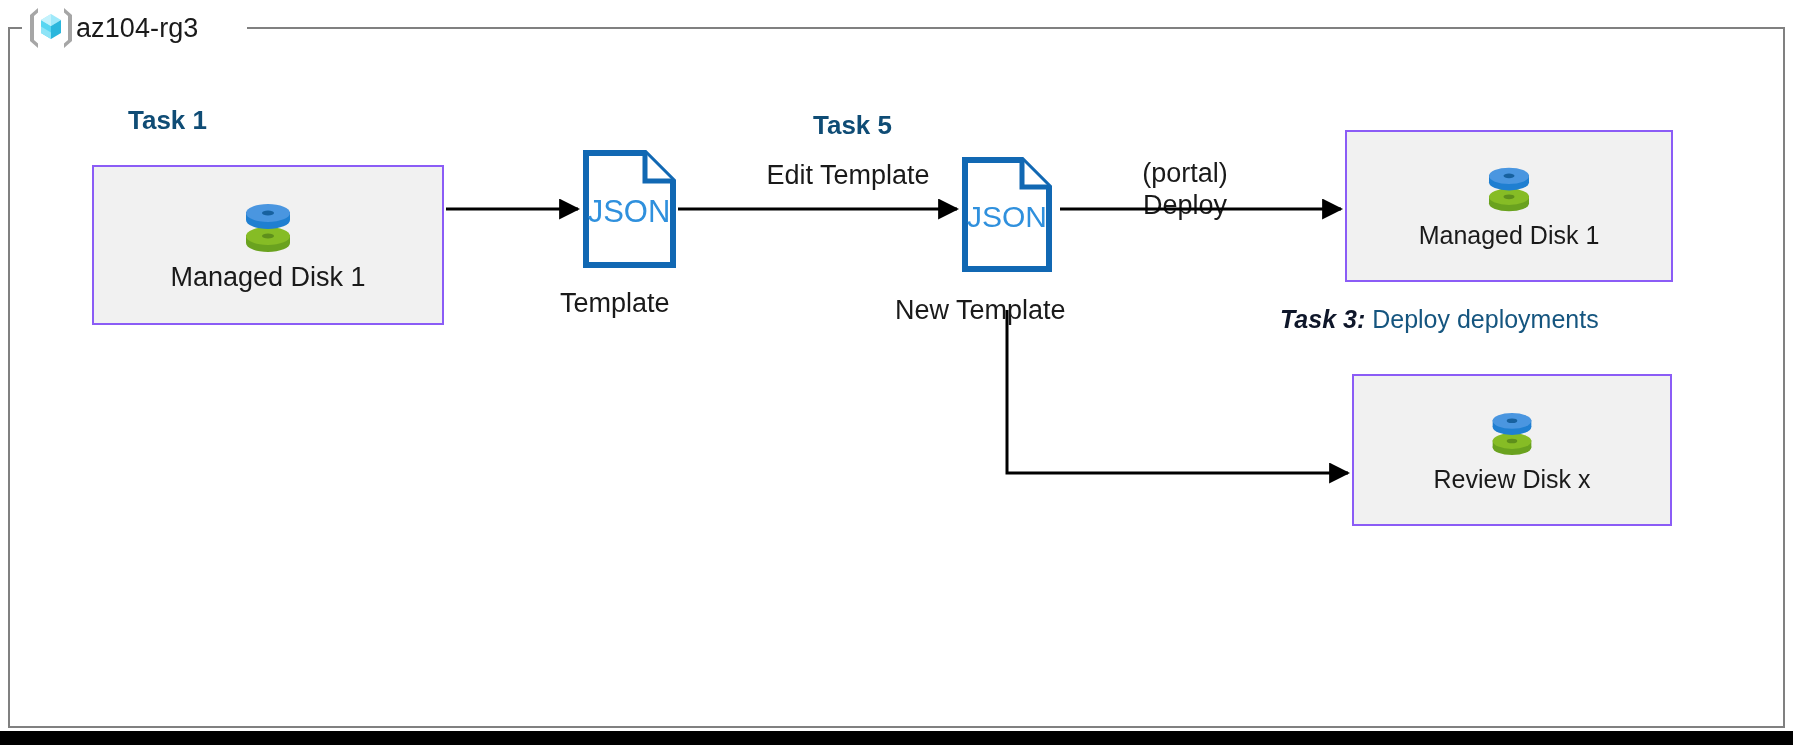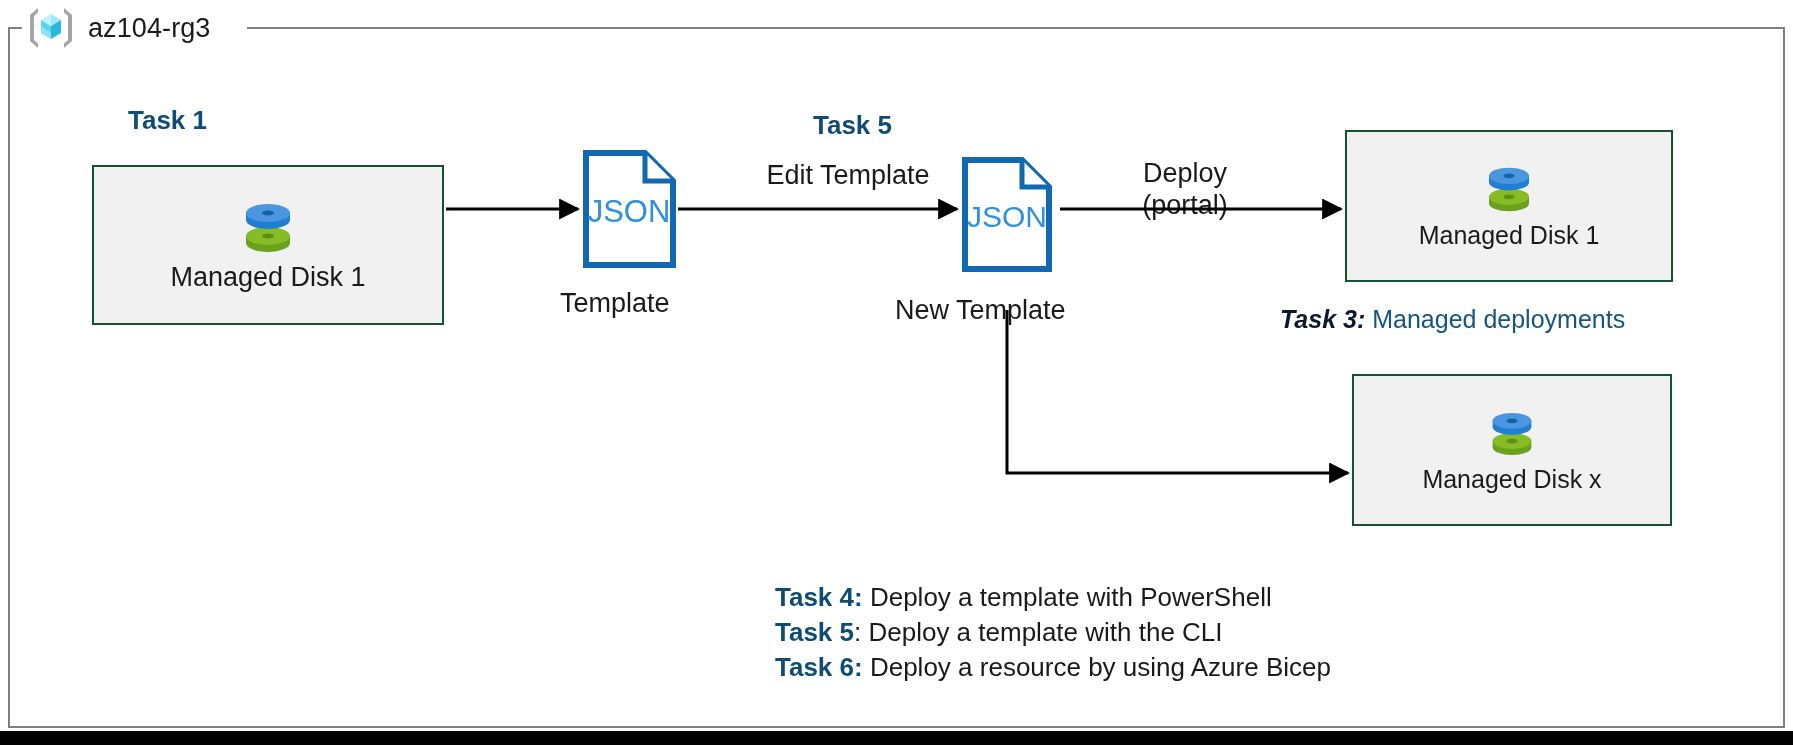--- a/index.html
+++ b/index.html
@@ -40,21 +40,21 @@
     width: 225px;
     height: 34px;
     background: #ffffff;
   }
   #rg-header {
     position: absolute;
     left: 28px;
     top: 4px;
     display: flex;
     align-items: center;
-    gap: 14px;
+    gap: 2px;
     height: 48px;
   }
   #rg-icon {
     width: 46px;
     height: 44px;
     display: block;
   }
   #rg-name {
     font-size: 27px;
     color: #1a1a1a;
@@ -82,21 +82,21 @@
     white-space: nowrap;
     margin-left: 33px;
   }
   #task1-heading { left: 95px;  top: 105px; }
   #task2-heading { left: 780px; top: 110px; }
 
   
   .resource-card {
     position: absolute;
     background: #f1f1f1;
-    border: 2px solid #14532d;
+    border: 2px solid #8b5cf6;
     box-sizing: border-box;
     display: flex;
     flex-direction: column;
     align-items: center;
     justify-content: center;
   }
   #disk-card-1 { left: 92px;  top: 165px; width: 352px; height: 160px; }
   #disk-card-2 { left: 1345px; top: 130px; width: 328px; height: 152px; }
   #disk-card-3 { left: 1352px; top: 374px; width: 320px; height: 152px; }
 
@@ -243,70 +243,57 @@
   <div id="label-edit-template" class="edge-label">Edit Template</div>
 
   <svg id="json-doc-2" class="json-doc" viewBox="0 0 90 115">
     <path d="M3 3 L60 3 L87 30 L87 112 L3 112 Z" fill="#ffffff" stroke="#1168b3" stroke-width="6" stroke-linejoin="miter"></path>
     <path d="M60 3 L60 30 L87 30" fill="#ffffff" stroke="#1168b3" stroke-width="5" stroke-linejoin="miter"></path>
     <text x="45" y="70" text-anchor="middle" font-family="Liberation Sans, sans-serif" font-size="30" fill="#2f90dd">JSON</text>
   </svg>
   <div id="caption-new-template" class="doc-caption">New Template</div>
 
   <div id="label-deploy-portal" class="edge-label">
+    <div>(portal)</div>
     <div>Deploy</div>
-    <div>(portal)</div>
   </div>
 
   <div id="disk-card-2" class="resource-card">
     <svg class="disk-icon" viewBox="0 0 66 60">
       <ellipse cx="33" cy="45" rx="22" ry="9" fill="#6aa21f"></ellipse>
       <rect x="11" y="37" width="44" height="8" fill="#6aa21f"></rect>
       <ellipse cx="33" cy="38" rx="22" ry="9" fill="#86bc25"></ellipse>
       <ellipse cx="33" cy="38" rx="6" ry="2.6" fill="#5e8f1b"></ellipse>
       <ellipse cx="33" cy="22" rx="22" ry="9" fill="#1f7fd1"></ellipse>
       <rect x="11" y="14" width="44" height="8" fill="#1f7fd1"></rect>
       <ellipse cx="33" cy="15" rx="22" ry="9" fill="#4a96e0"></ellipse>
       <ellipse cx="33" cy="15" rx="6" ry="2.6" fill="#17619f"></ellipse>
     </svg>
     <span class="resource-label">Managed Disk 1</span>
   </div>
 
   <div id="task3-caption">
     <span class="t-key">Task 3:</span>
-    <span class="t-val">Managed deployments</span>
+    <span class="t-val">Deploy deployments</span>
   </div>
 
   <div id="disk-card-3" class="resource-card">
     <svg class="disk-icon" viewBox="0 0 66 60">
       <ellipse cx="33" cy="45" rx="22" ry="9" fill="#6aa21f"></ellipse>
       <rect x="11" y="37" width="44" height="8" fill="#6aa21f"></rect>
       <ellipse cx="33" cy="38" rx="22" ry="9" fill="#86bc25"></ellipse>
       <ellipse cx="33" cy="38" rx="6" ry="2.6" fill="#5e8f1b"></ellipse>
       <ellipse cx="33" cy="22" rx="22" ry="9" fill="#1f7fd1"></ellipse>
       <rect x="11" y="14" width="44" height="8" fill="#1f7fd1"></rect>
       <ellipse cx="33" cy="15" rx="22" ry="9" fill="#4a96e0"></ellipse>
       <ellipse cx="33" cy="15" rx="6" ry="2.6" fill="#17619f"></ellipse>
     </svg>
-    <span class="resource-label">Managed Disk x</span>
-  </div>
-
-  <div id="task-list">
-    <div class="task-line">
-      <span class="t-key">Task 4:</span>
-      <span class="t-val">Deploy a template with PowerShell</span>
-    </div>
-    <div class="task-line">
-      <span class="t-key">Task 5</span><span class="t-val">: Deploy a template with the CLI</span>
-    </div>
-    <div class="task-line">
-      <span class="t-key">Task 6:</span>
-      <span class="t-val">Deploy a resource by using Azure Bicep</span>
-    </div>
-  </div>
+    <span class="resource-label">Review Disk x</span>
+  </div>
+
 
   <svg id="connectors" viewBox="0 0 1793 745">
     <defs>
       <marker id="arrowhead" viewBox="0 0 10 10" refX="9" refY="5" markerWidth="7" markerHeight="7" orient="auto-start-reverse">
         <path d="M 0 0 L 10 5 L 0 10 z" fill="#000000"></path>
       </marker>
     </defs>
 
     <line x1="446" y1="209" x2="578" y2="209" stroke="#000000" stroke-width="3" marker-end="url(#arrowhead)"></line>
 

